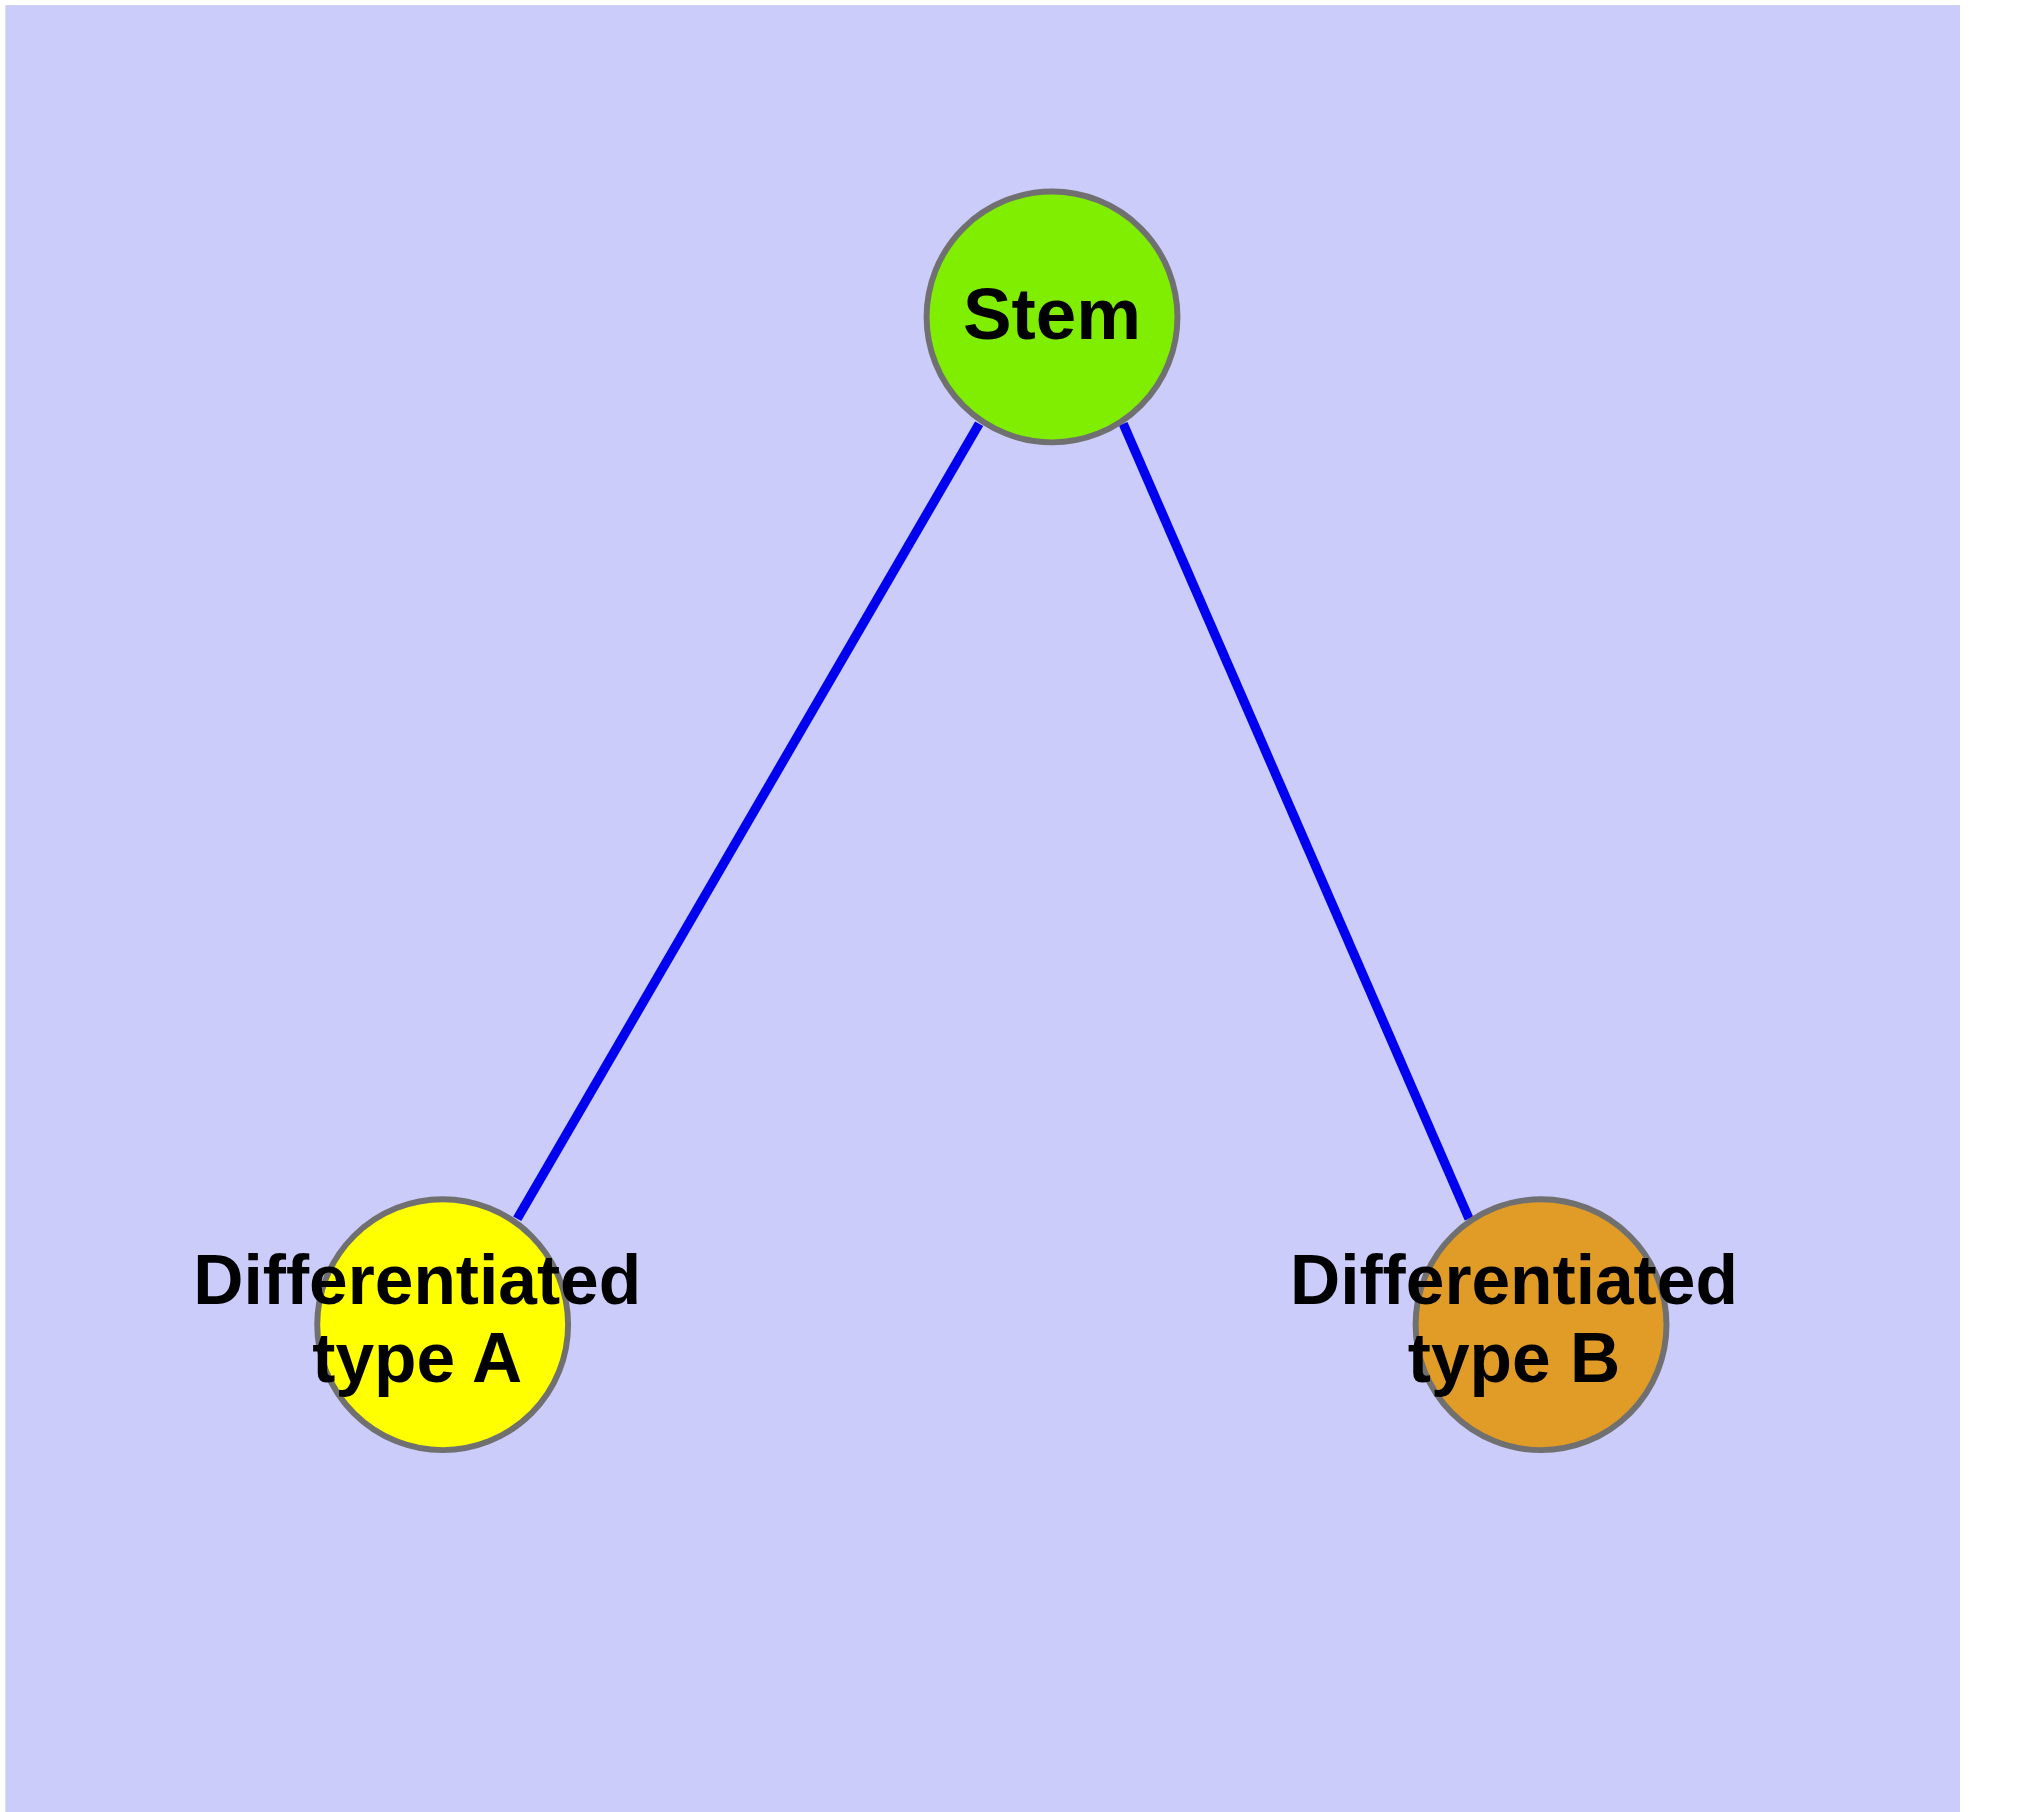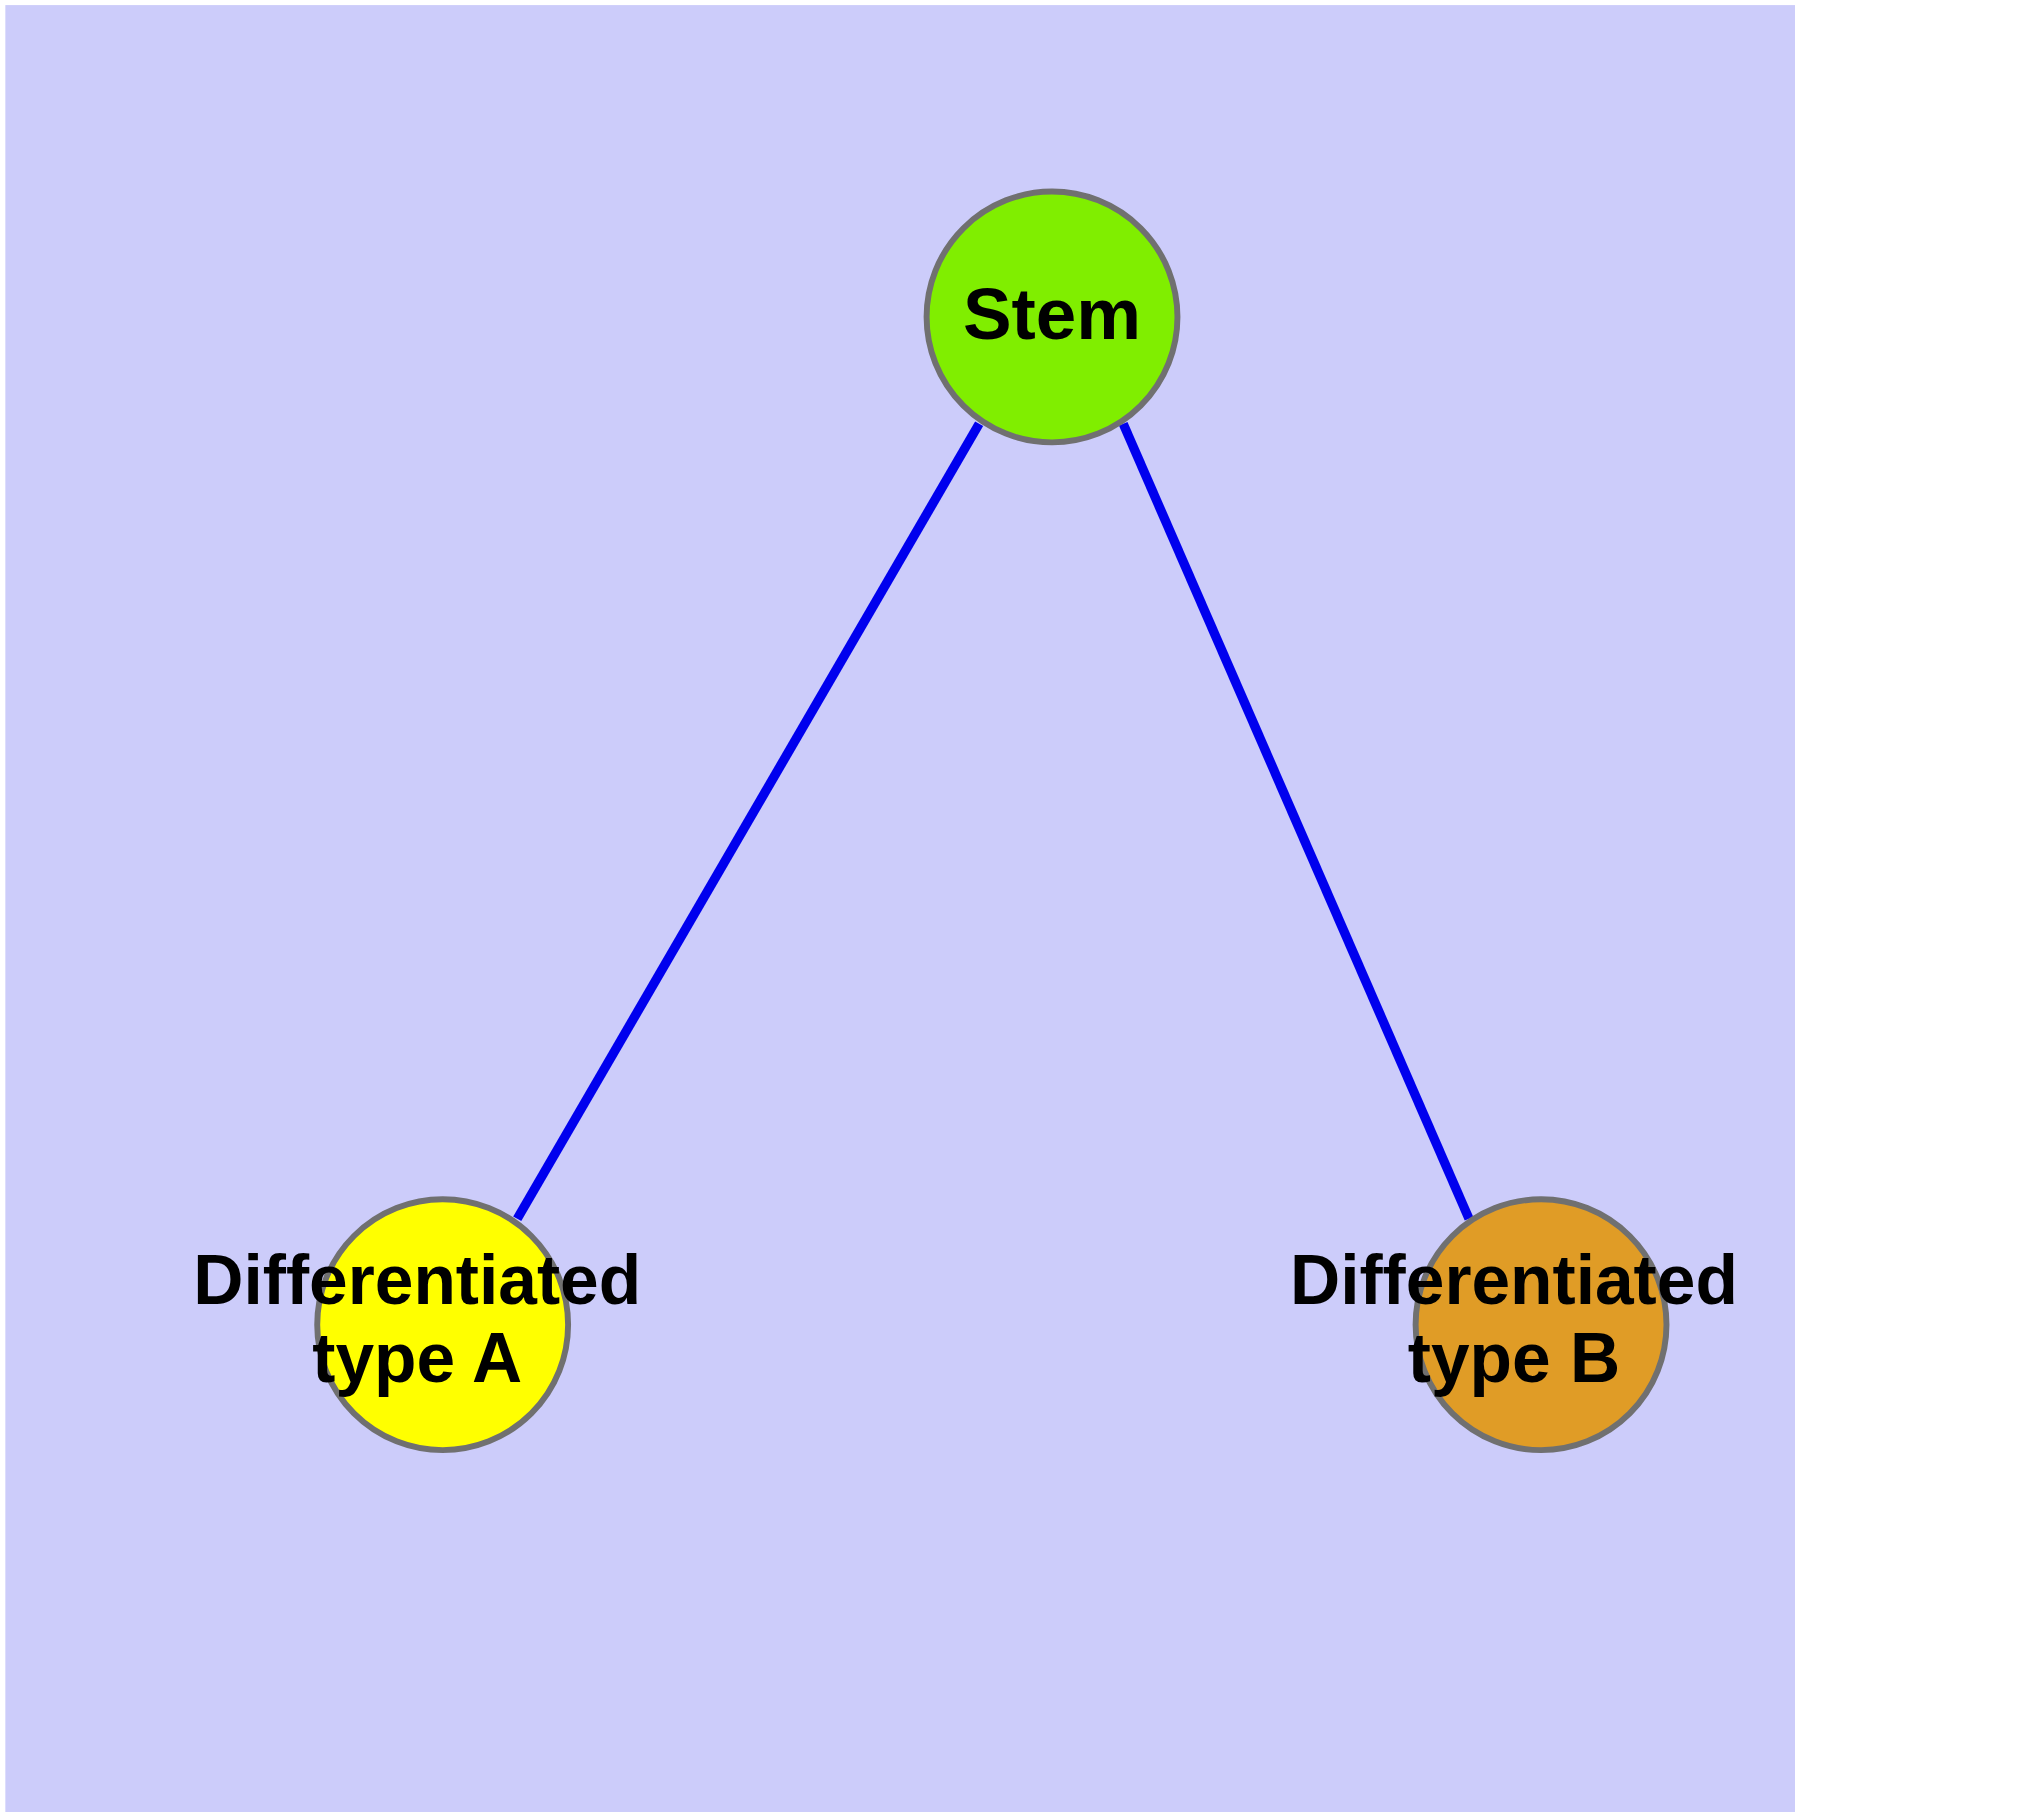--- a/index.html
+++ b/index.html
@@ -37,21 +37,21 @@
   .stem-label {
     font-size: 86px;
   }
   .leaf-label {
     font-size: 82px;
   }
 </style>
 </head>
 <body>
 
-<div id="canvas" style="width: 1795px; height: 1812px; background: rgb(255, 255, 255);">
+<div id="canvas" style="width: 1960px; height: 1812px; background: rgb(255, 255, 255);">
   <svg id="graph-svg" viewBox="0 0 2384 2138" xmlns="http://www.w3.org/2000/svg">
 
     <rect id="bg-rect" x="6" y="6" width="2378" height="2132" fill="#ccccfa"></rect>
 
     <g>
       <line id="edge-0" x1="1155" y1="500" x2="610" y2="1438" stroke="#0000ee" stroke-width="11" stroke-linecap="butt"></line>
       <line id="edge-1" x1="1325" y1="500" x2="1733" y2="1438" stroke="#0000ee" stroke-width="11" stroke-linecap="butt"></line>
     </g>
 
     <g>

